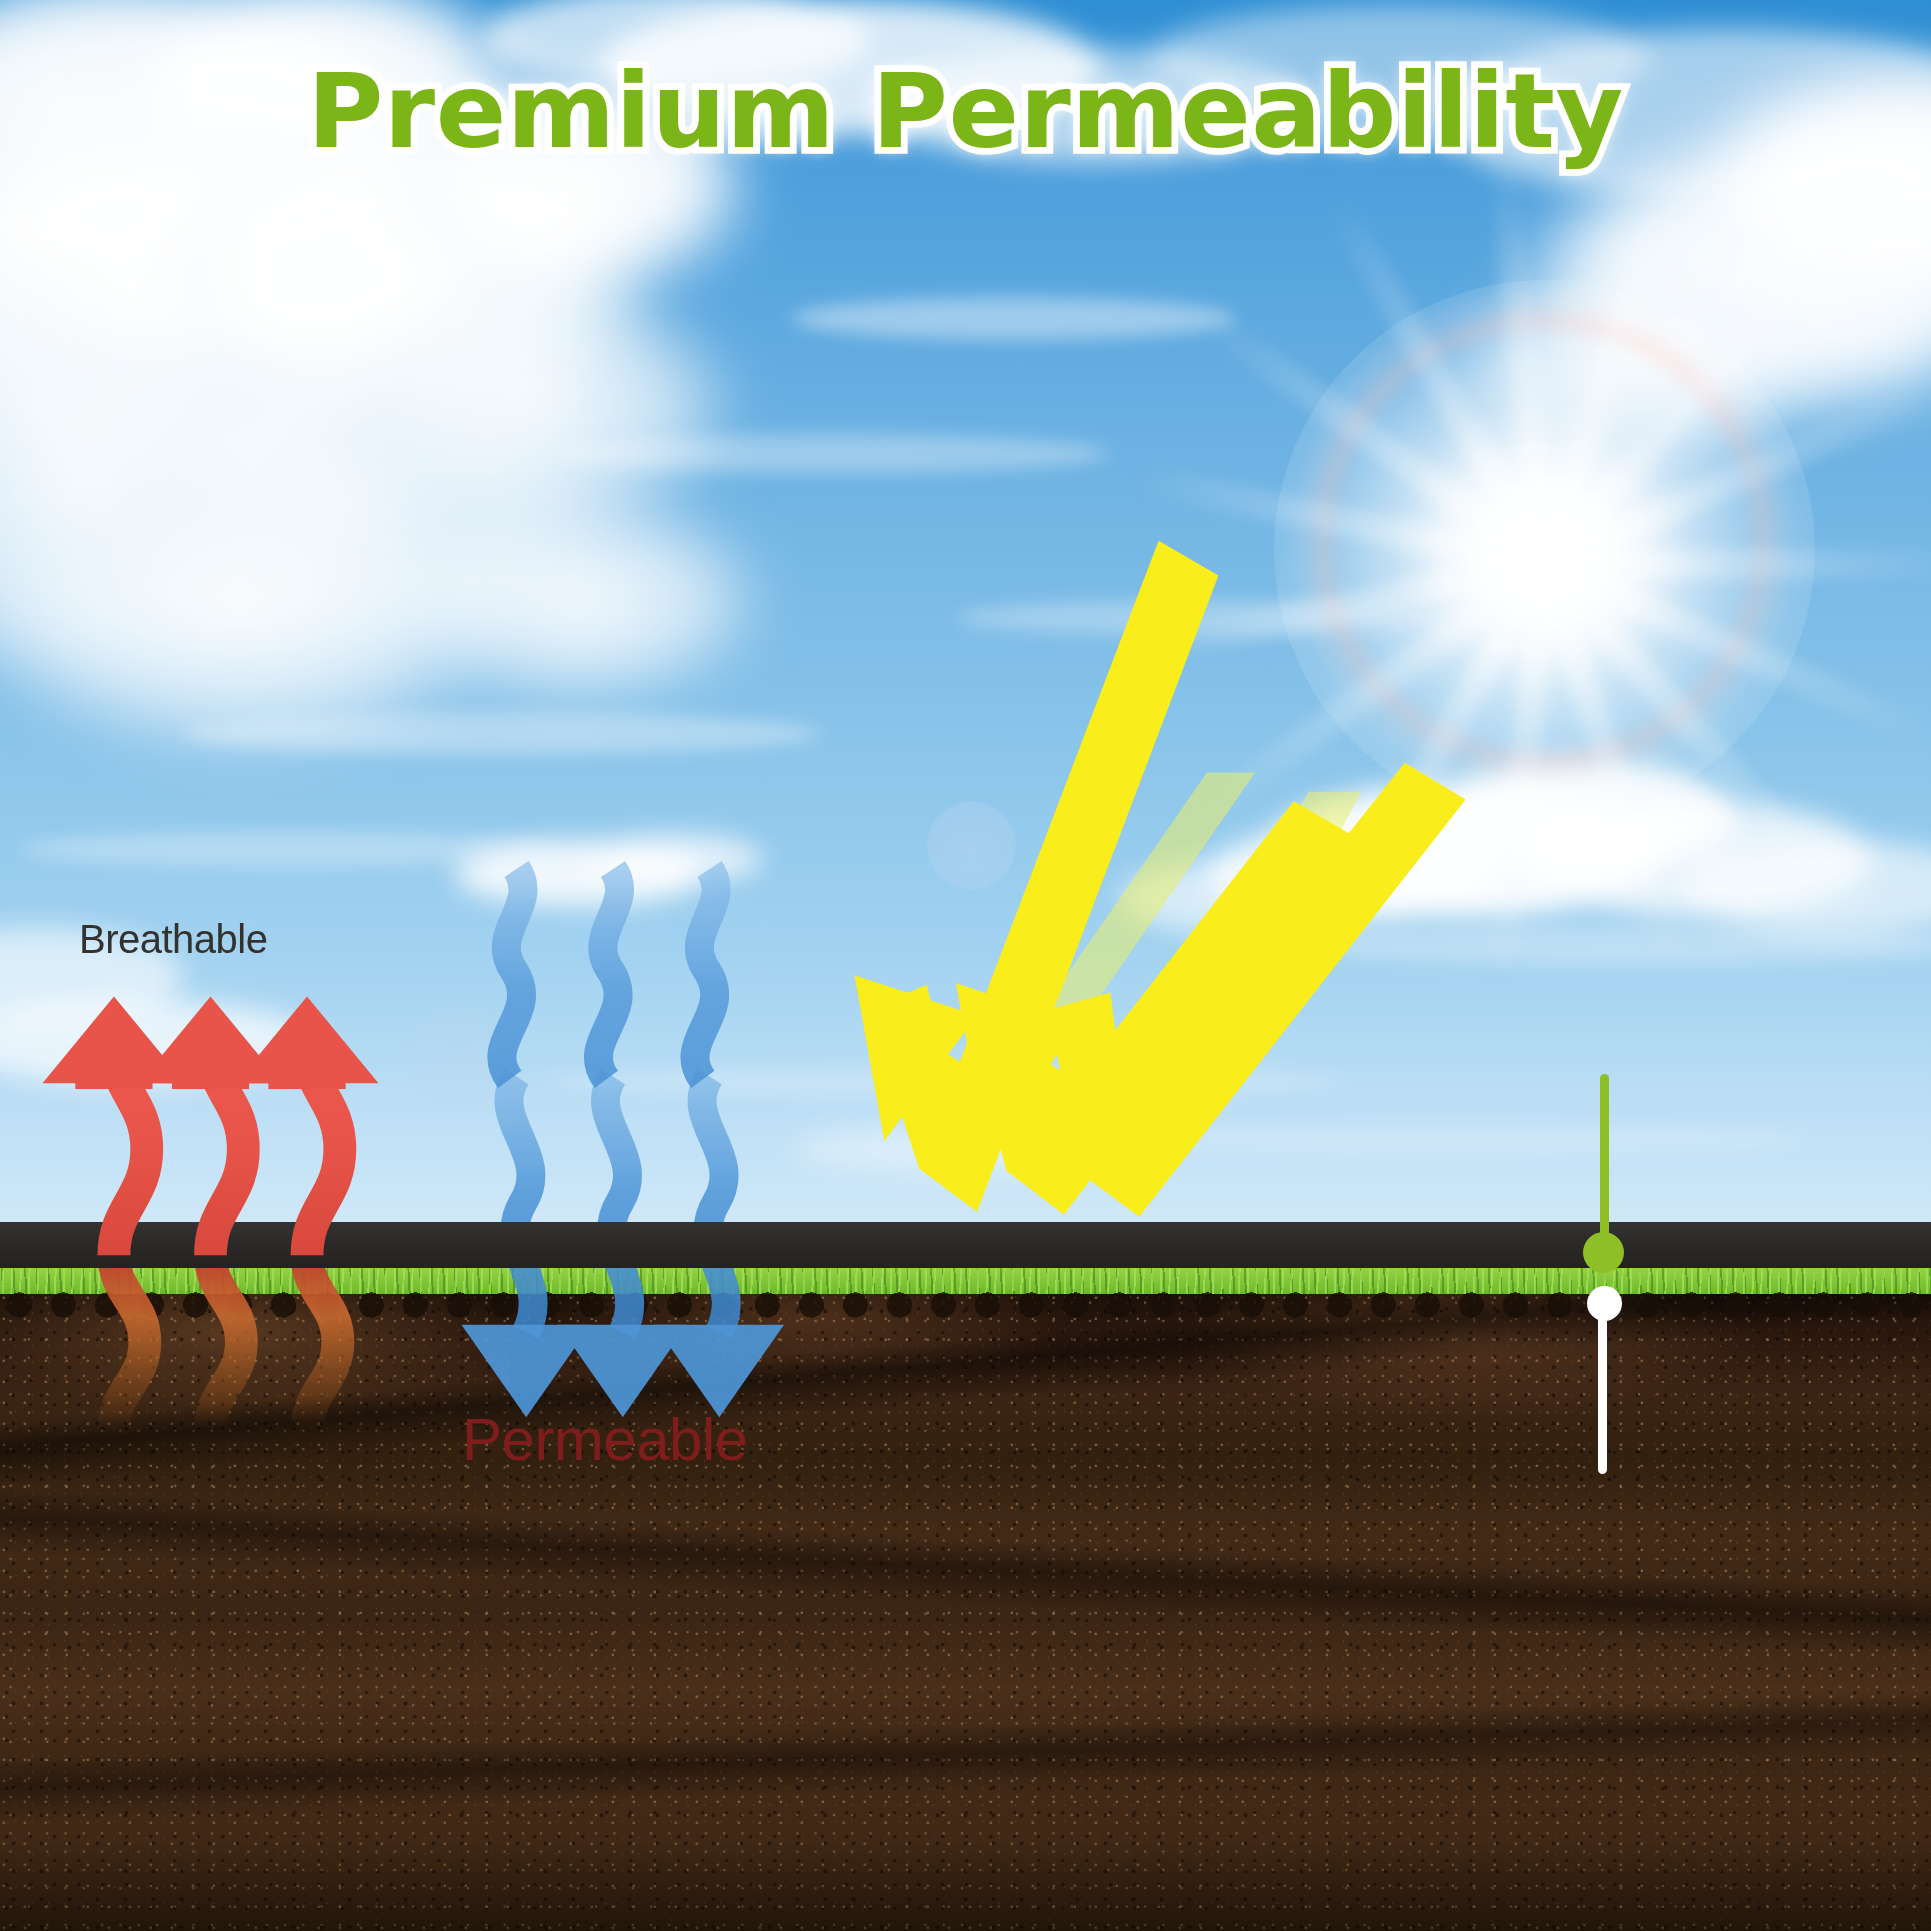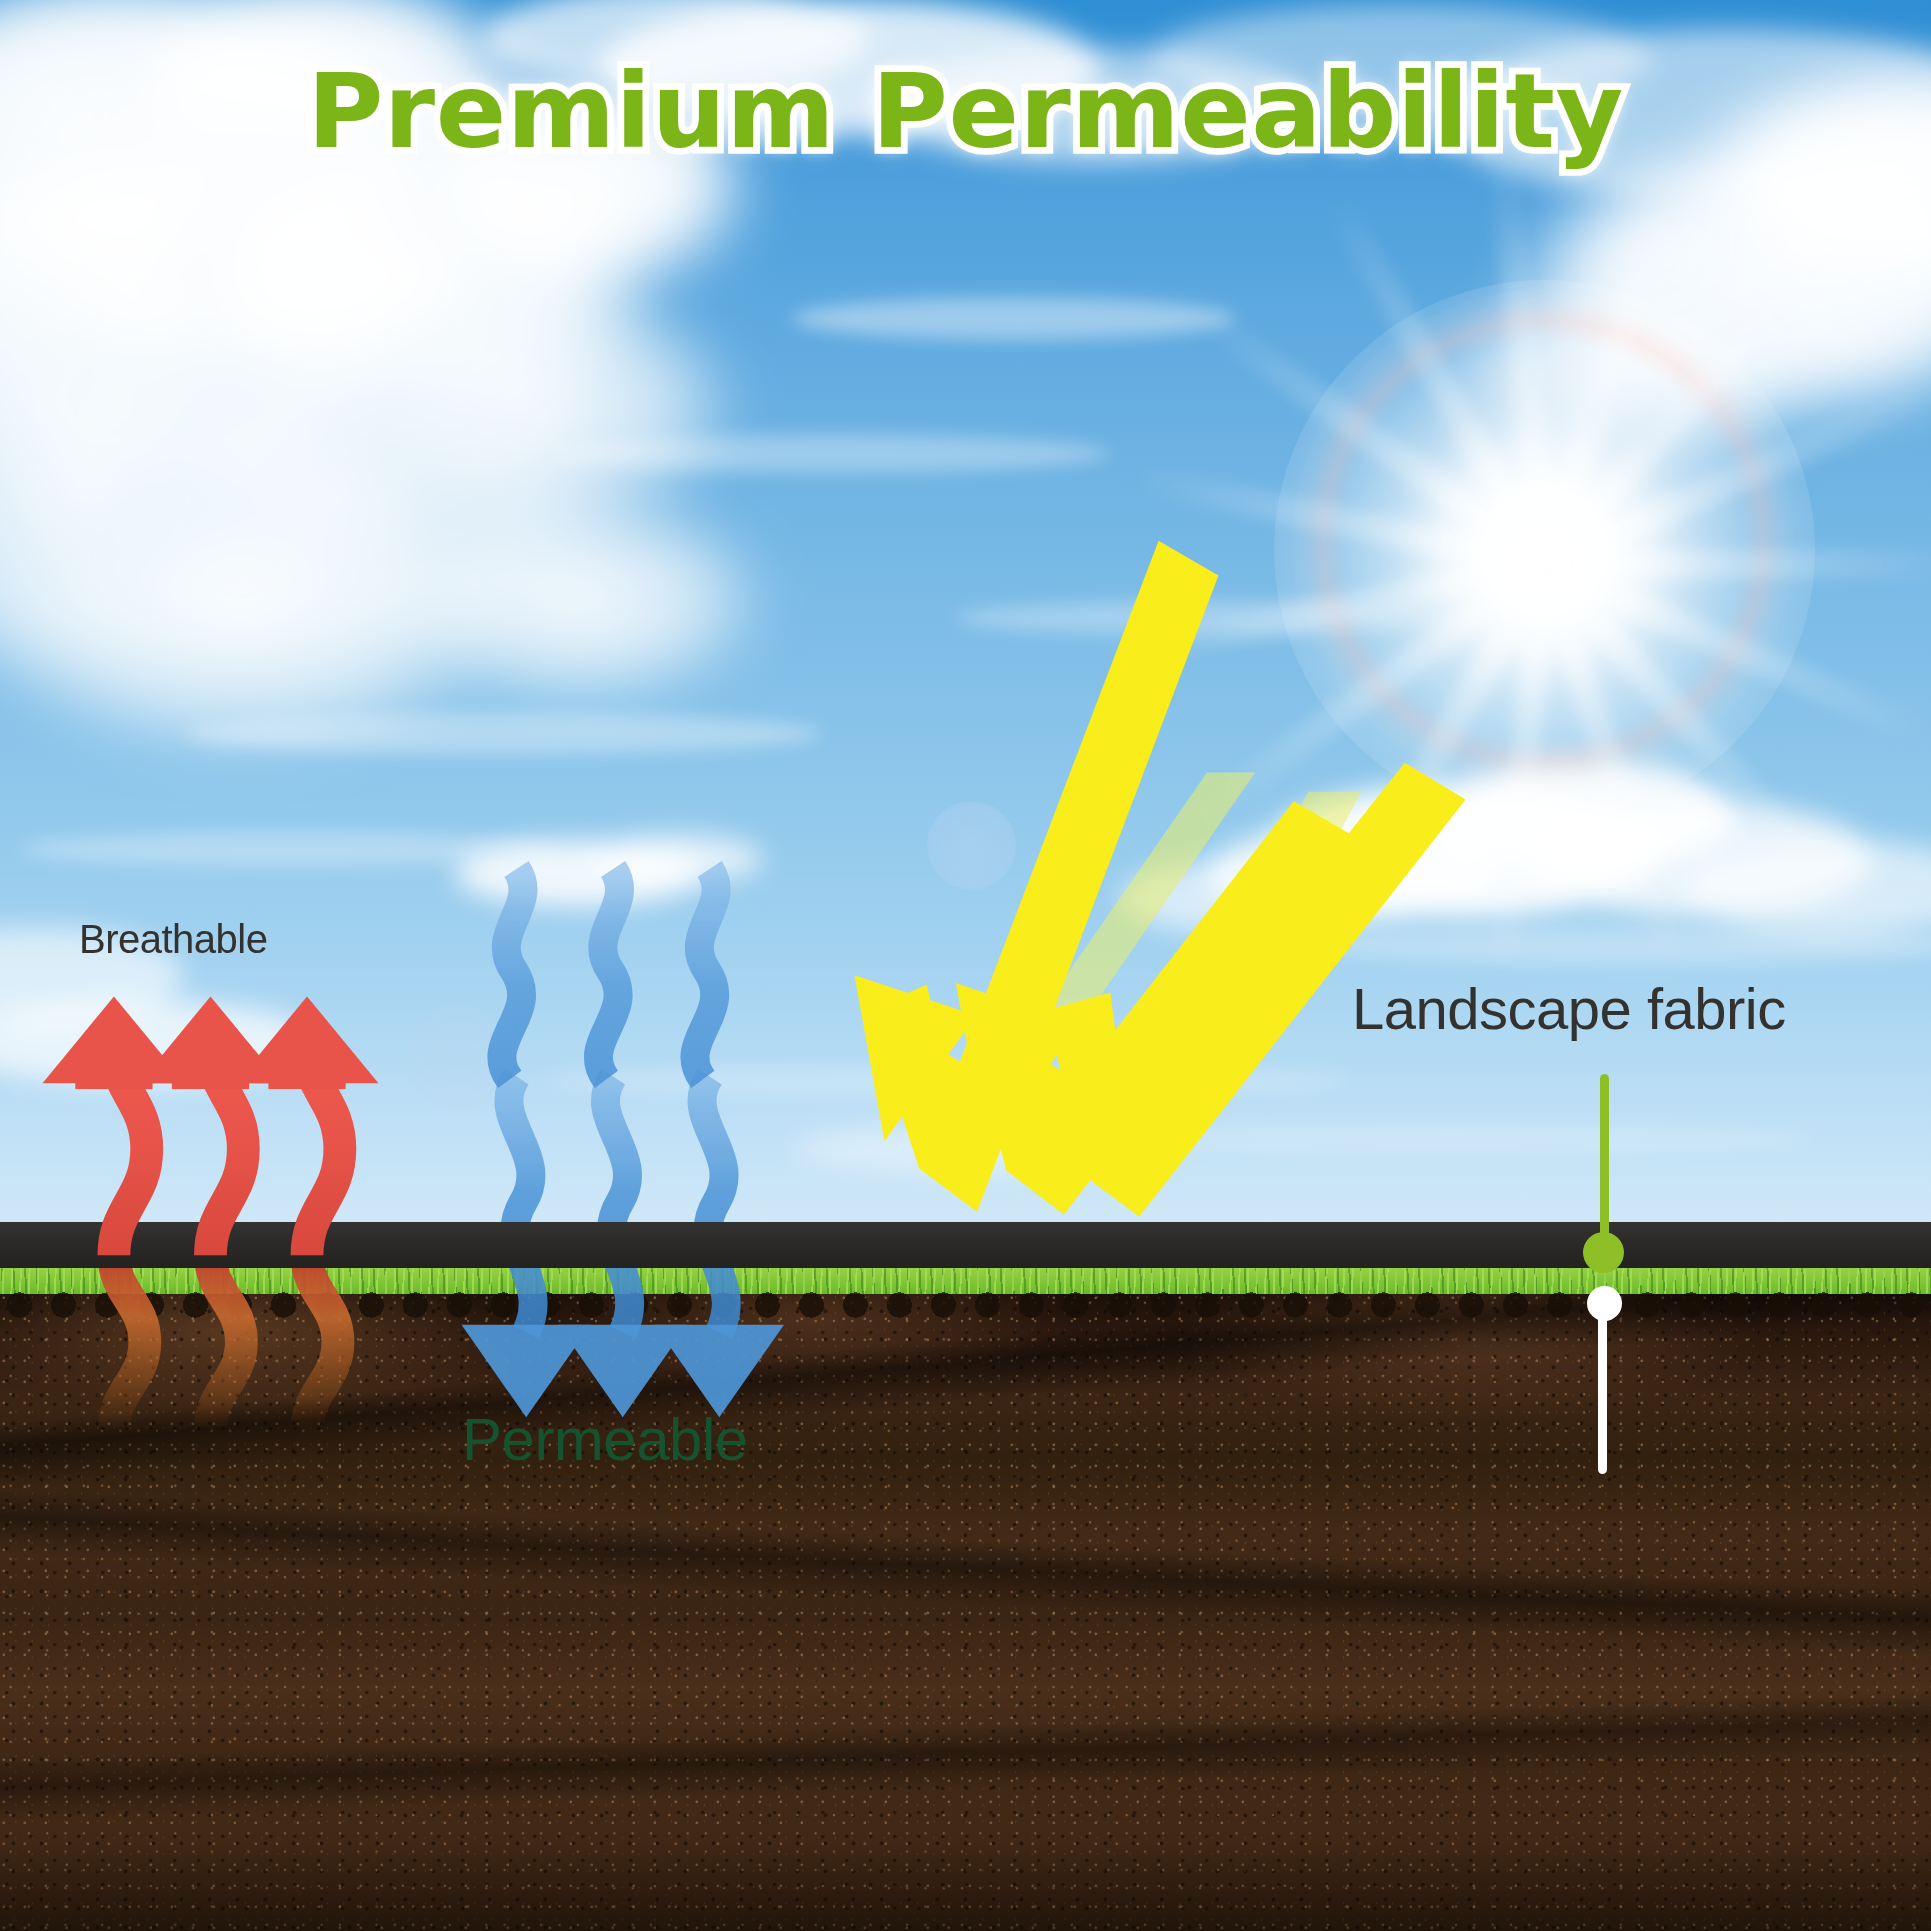--- a/index.html
+++ b/index.html
@@ -150,21 +150,21 @@
     white-space:nowrap;
   }
   .lbl{
     position:absolute;
     font-family:"Liberation Sans", sans-serif;
     font-weight:400;
     white-space:nowrap;
     z-index:65;
   }
   .lbl-dark{color:#34322f;}
-  .lbl-white{color:#14532d;}
+  .lbl-white{color:#7f1d1d;}
 
   #lbl-breathable{left:79px;top:917px;font-size:40px;letter-spacing:-0.5px;}
   #lbl-block{left:693px;top:877px;font-size:60px;letter-spacing:-0.5px;}
   #lbl-fabric{left:1352px;top:975px;font-size:58px;letter-spacing:-0.5px;}
   #lbl-permeable{left:462px;top:1405px;font-size:60px;letter-spacing:-0.5px;z-index:66;}
   #lbl-suppress{left:1265px;top:1472px;font-size:60px;letter-spacing:-0.5px;z-index:66;}
 
   
   .ptr-green-line{
     position:absolute;left:1600px;top:1074px;width:8.7px;height:172px;
@@ -412,17 +412,16 @@
       <polygon points="1180,1260 1118,1214 1086,1046 1150,1028"></polygon>
     </g>
   </svg>
 
   <div class="ptr-green-line"></div>
   <div class="ptr-green-dot"></div>
   <div class="ptr-white-dot"></div>
   <div class="ptr-white-line"></div>
 
   <div class="lbl lbl-dark" id="lbl-breathable">Breathable</div>
-  <div class="lbl lbl-dark" id="lbl-fabric">Landscape fabric</div>
   <div class="lbl lbl-white" id="lbl-permeable">Permeable</div>
 
 </div>
 
 
 </body></html>

